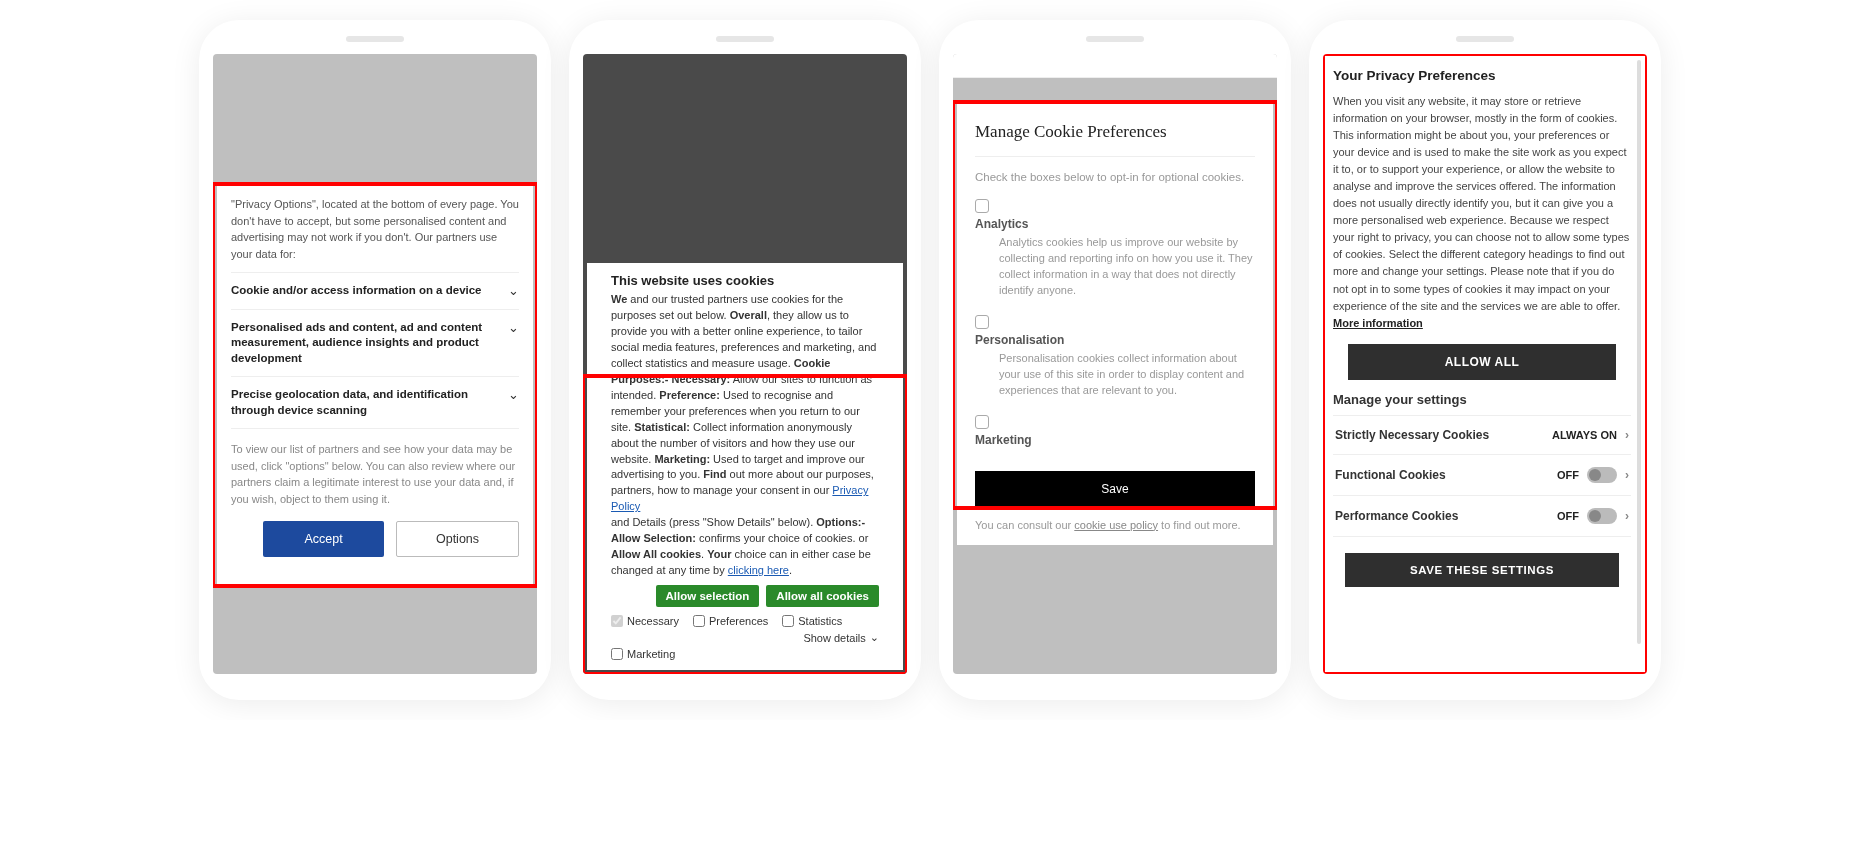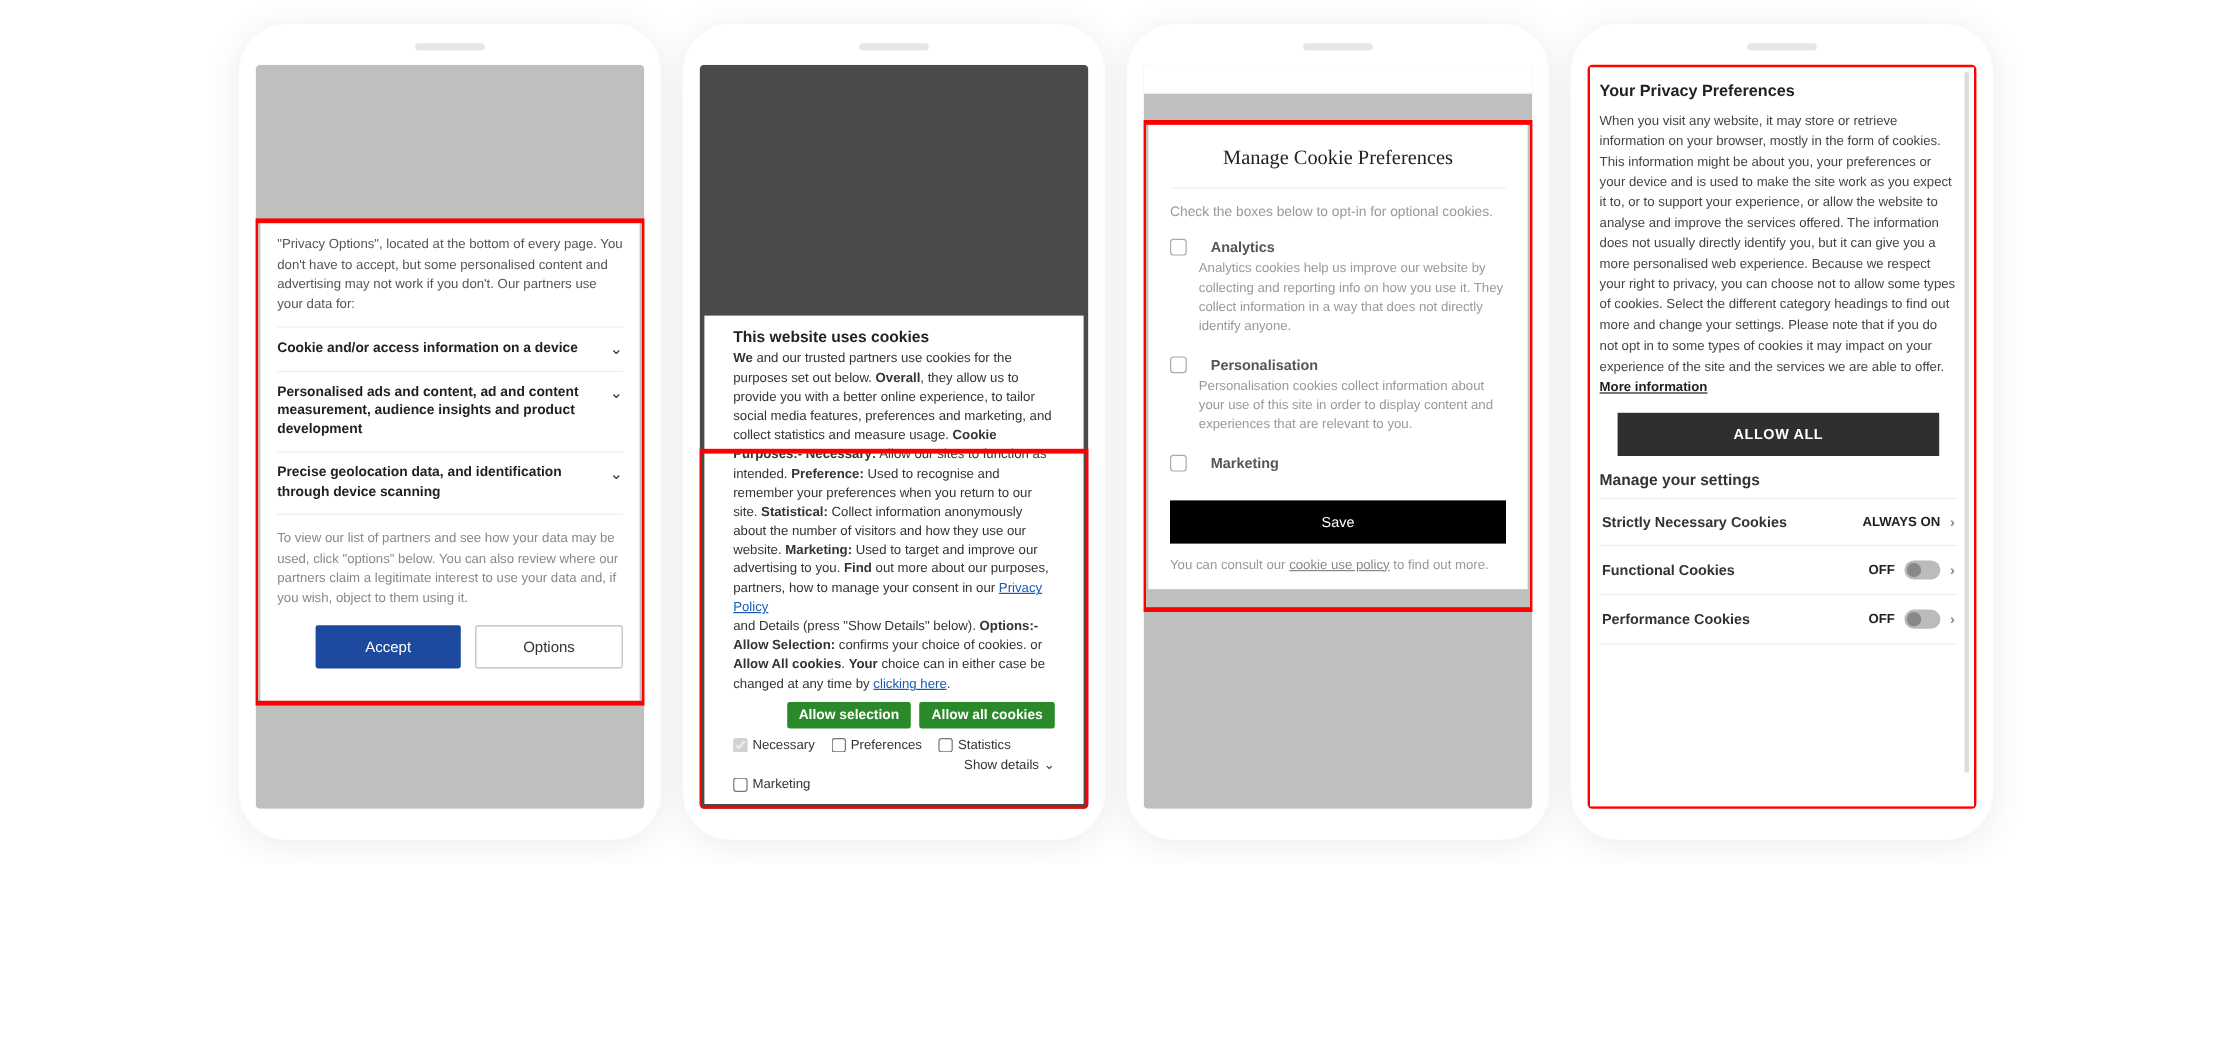--- a/index.html
+++ b/index.html
@@ -67,24 +67,24 @@
   .s2-btn { background: #2a8a2a; color: #fff; border: none; padding: 5px 10px; font-size: 11.5px; font-weight: 600; margin-left: 4px; border-radius: 2px;}
   .s2-checks { display: flex; flex-wrap: wrap; gap: 4px 14px; font-size: 11px; align-items: flex-start; }
   .s2-checks label { display: flex; align-items: center; gap: 4px; }
   .s2-checks input { width: 12px; height: 12px; }
   .s2-details { margin-left: auto; display: flex; align-items: center; gap: 4px; color: #333; font-size: 11px;}
 
   
   .s3-body { background: #bfbfbf; height: 100%; position: relative; }
   .s3-top { position: absolute; top: 0; left:0; right:0; height:24px; background:#fff; border-bottom:1px solid #eee;}
   .s3-panel { position: absolute; left: 4px; right: 4px; top: 50px; background: #fff; padding: 18px 18px 14px; font-size: 11.5px; color: #888; }
-  .s3-title { font-family: Georgia, serif; font-size: 17px; color: #222; text-align: center; font-weight: 400; padding-bottom: 14px; border-bottom: 1px solid #eee; margin-bottom: 12px;}
+  .s3-title { font-family: Georgia, serif; font-size: 17px; color: #222; text-align: left; font-weight: 400; padding-bottom: 14px; border-bottom: 1px solid #eee; margin-bottom: 12px;}
   .s3-sub { color: #999; margin-bottom: 14px; line-height:1.4;}
   .s3-item { margin-bottom: 16px; }
-  .s3-check-row { display: flex; align-items: center; gap: 20px; margin-bottom: 4px; }
+  .s3-check-row { display: flex; align-items: flex-start; gap: 4px; margin-bottom: 4px; flex-direction: column; }
   .s3-check { width: 14px; height: 14px; border: 1px solid #aaa; border-radius: 3px; flex-shrink:0;}
   .s3-label { font-weight: 700; color: #555; font-size: 12px;}
   .s3-desc { padding-left: 24px; color: #999; line-height: 1.45; font-size: 11px;}
   .s3-save { width: 100%; background: #000; color: #fff; border: none; padding: 11px 0; font-size: 12px; margin: 8px 0 12px;}
   .s3-footer { color: #999; font-size: 11px; }
   .s3-footer a { color: #888; text-decoration: underline; }
 
   
   .s4-body { background: #fff; height: 100%; position: relative; padding: 0; }
   .s4-scroll { position: absolute; top: 6px; bottom: 30px; right: 6px; width: 4px; background: #ddd; border-radius: 2px;}
@@ -248,17 +248,18 @@
         </div>
         <div class="s4-row">
           <span>Performance Cookies</span>
           <span class="s4-right">
             <span class="s4-status">OFF</span>
             <span class="toggle"></span>
             <span class="arr">›</span>
           </span>
         </div>
 
+        <button class="s4-save">SAVE THESE SETTINGS</button>
       </div>
     </div>
     <div class="redbox" style="top:-2px;left:-2px;right:-2px;bottom:-2px;"></div>
   </div>
 </div>
 
 </body></html>

